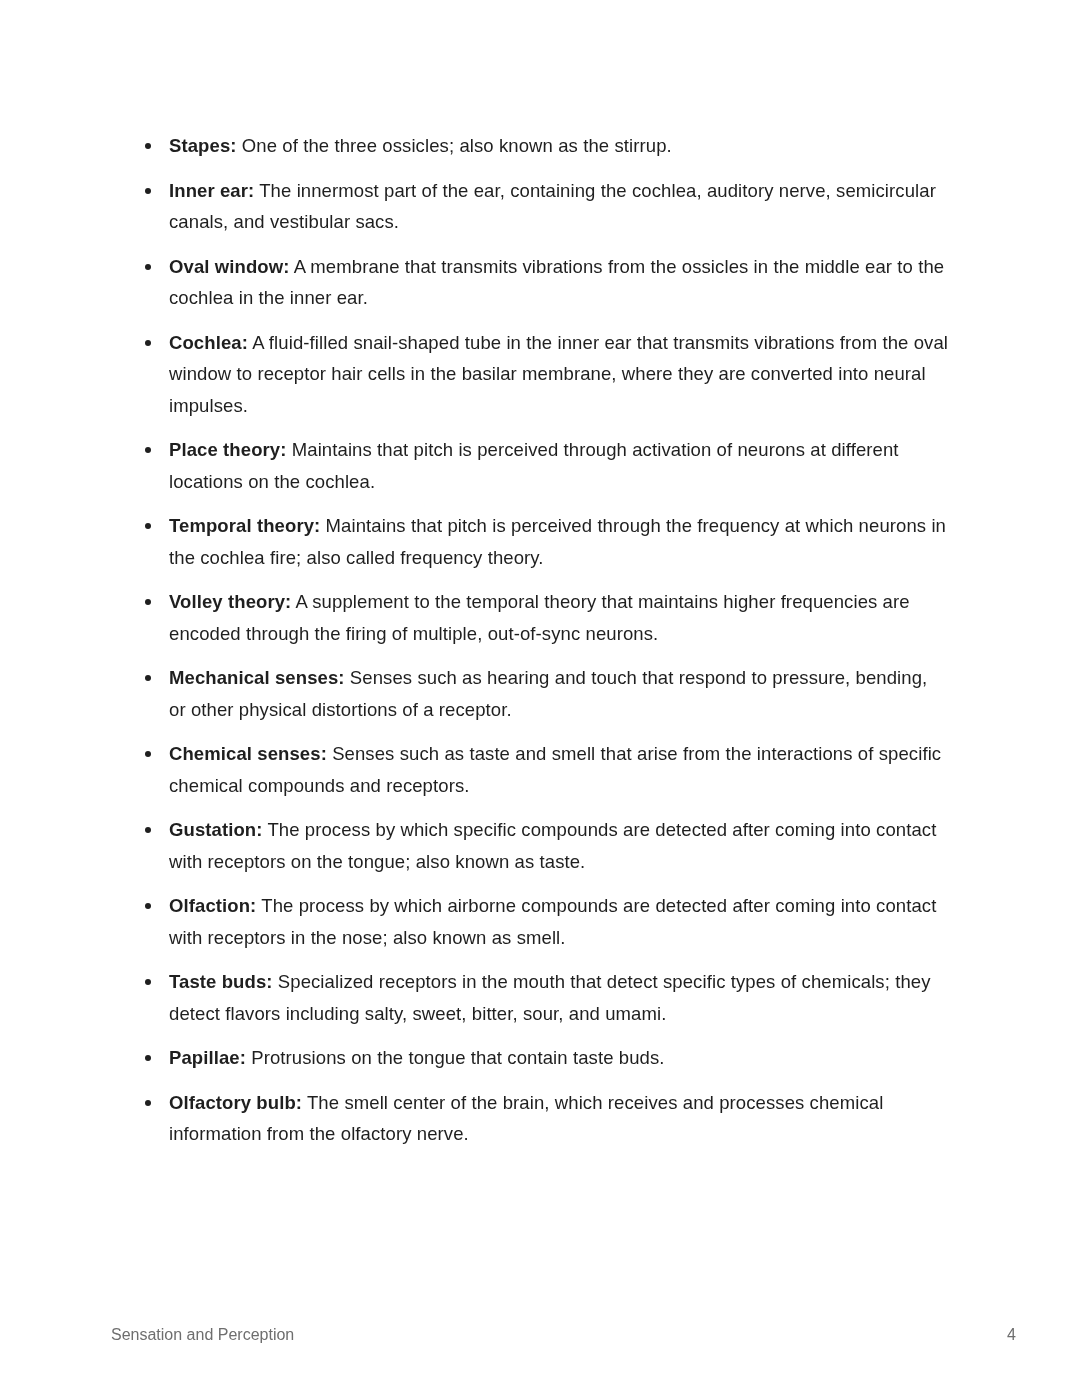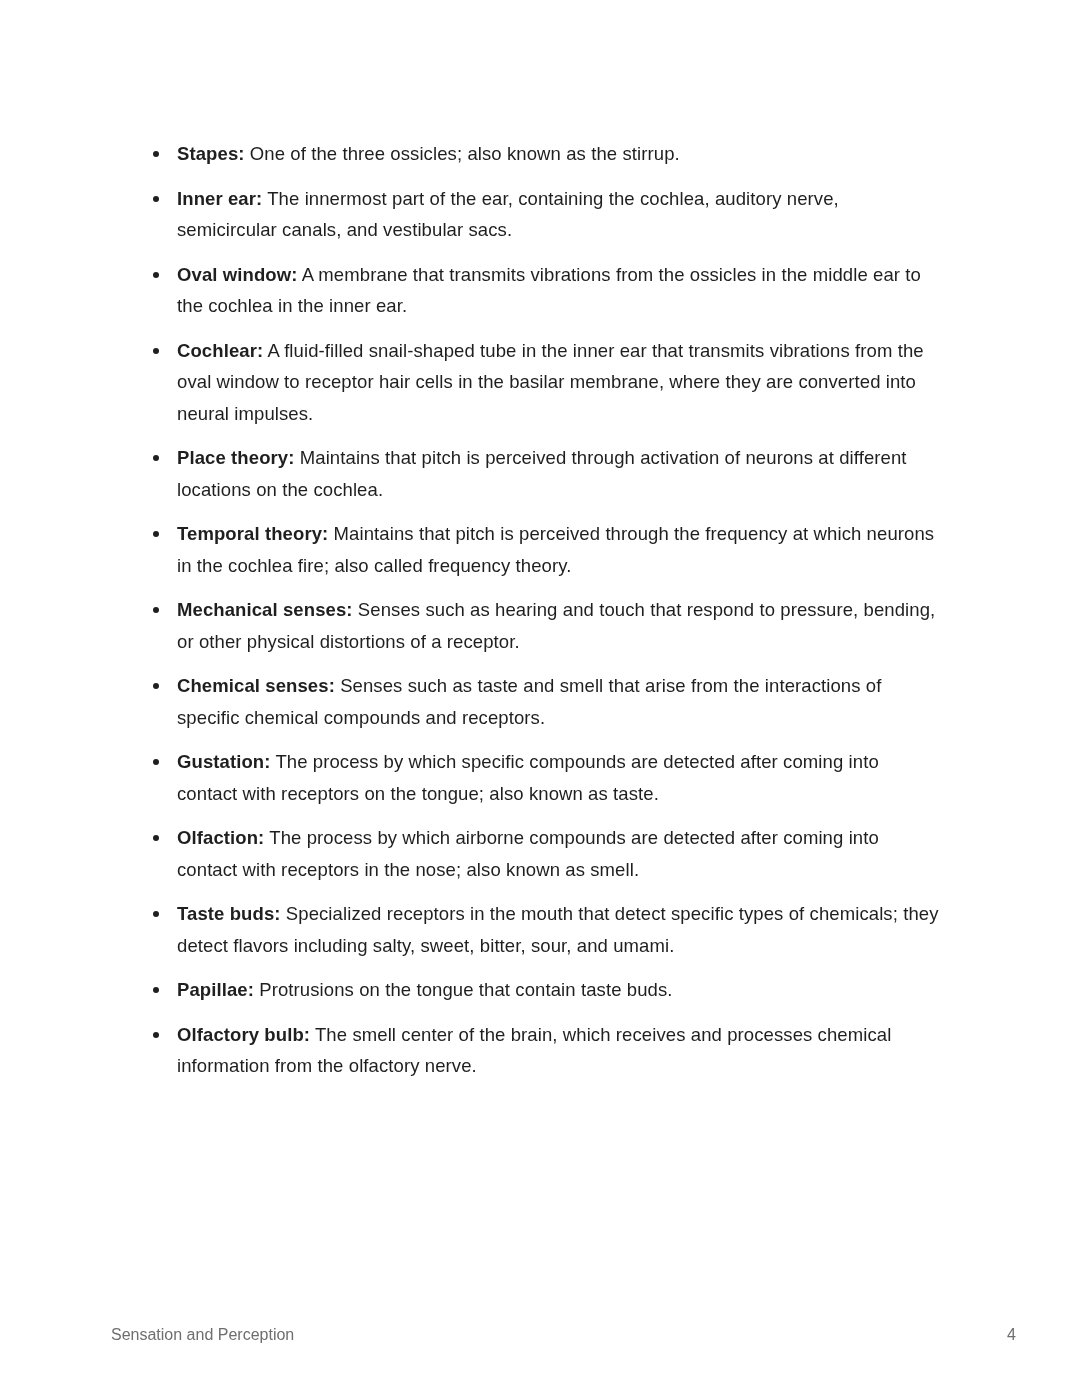--- a/index.html
+++ b/index.html
@@ -11,21 +11,21 @@
     font-family: "Liberation Sans", sans-serif;
     color: #1f1f1f;
     position: relative;
     overflow: hidden;
   }
   .page-content {
     padding: 126px 128px 0 137px;
   }
   ul.glossary {
     list-style: none;
-    margin: 12px;
+    margin: 4px;
     padding: 0;
   }
   li.glossary-item {
     position: relative;
     padding-left: 28px;
     margin-bottom: 13px;
     font-size: 18.5px;
     line-height: 31.5px;
     letter-spacing: 0.1px;
   }
@@ -71,34 +71,38 @@
       <span class="term">Inner ear:</span>
       <span class="def">The innermost part of the ear, containing the cochlea, auditory nerve, semicircular canals, and vestibular sacs.</span>
     </li>
 
     <li class="glossary-item">
       <span class="term">Oval window:</span>
       <span class="def">A membrane that transmits vibrations from the ossicles in the middle ear to the cochlea in the inner ear.</span>
     </li>
 
     <li class="glossary-item">
-      <span class="term">Cochlear:</span>
+      <span class="term">Cochlea:</span>
       <span class="def">A fluid-filled snail-shaped tube in the inner ear that transmits vibrations from the oval window to receptor hair cells in the basilar membrane, where they are converted into neural impulses.</span>
     </li>
 
     <li class="glossary-item">
       <span class="term">Place theory:</span>
       <span class="def">Maintains that pitch is perceived through activation of neurons at different locations on the cochlea.</span>
     </li>
 
     <li class="glossary-item">
       <span class="term">Temporal theory:</span>
       <span class="def">Maintains that pitch is perceived through the frequency at which neurons in the cochlea fire; also called frequency theory.</span>
     </li>
 
+    <li class="glossary-item">
+      <span class="term">Volley theory:</span>
+      <span class="def">A supplement to the temporal theory that maintains higher frequencies are encoded through the firing of multiple, out-of-sync neurons.</span>
+    </li>
 
 
     <li class="glossary-item">
       <span class="term">Mechanical senses:</span>
       <span class="def">Senses such as hearing and touch that respond to pressure, bending, or other physical distortions of a receptor.</span>
     </li>
 
     <li class="glossary-item">
       <span class="term">Chemical senses:</span>
       <span class="def">Senses such as taste and smell that arise from the interactions of specific chemical compounds and receptors.</span>

